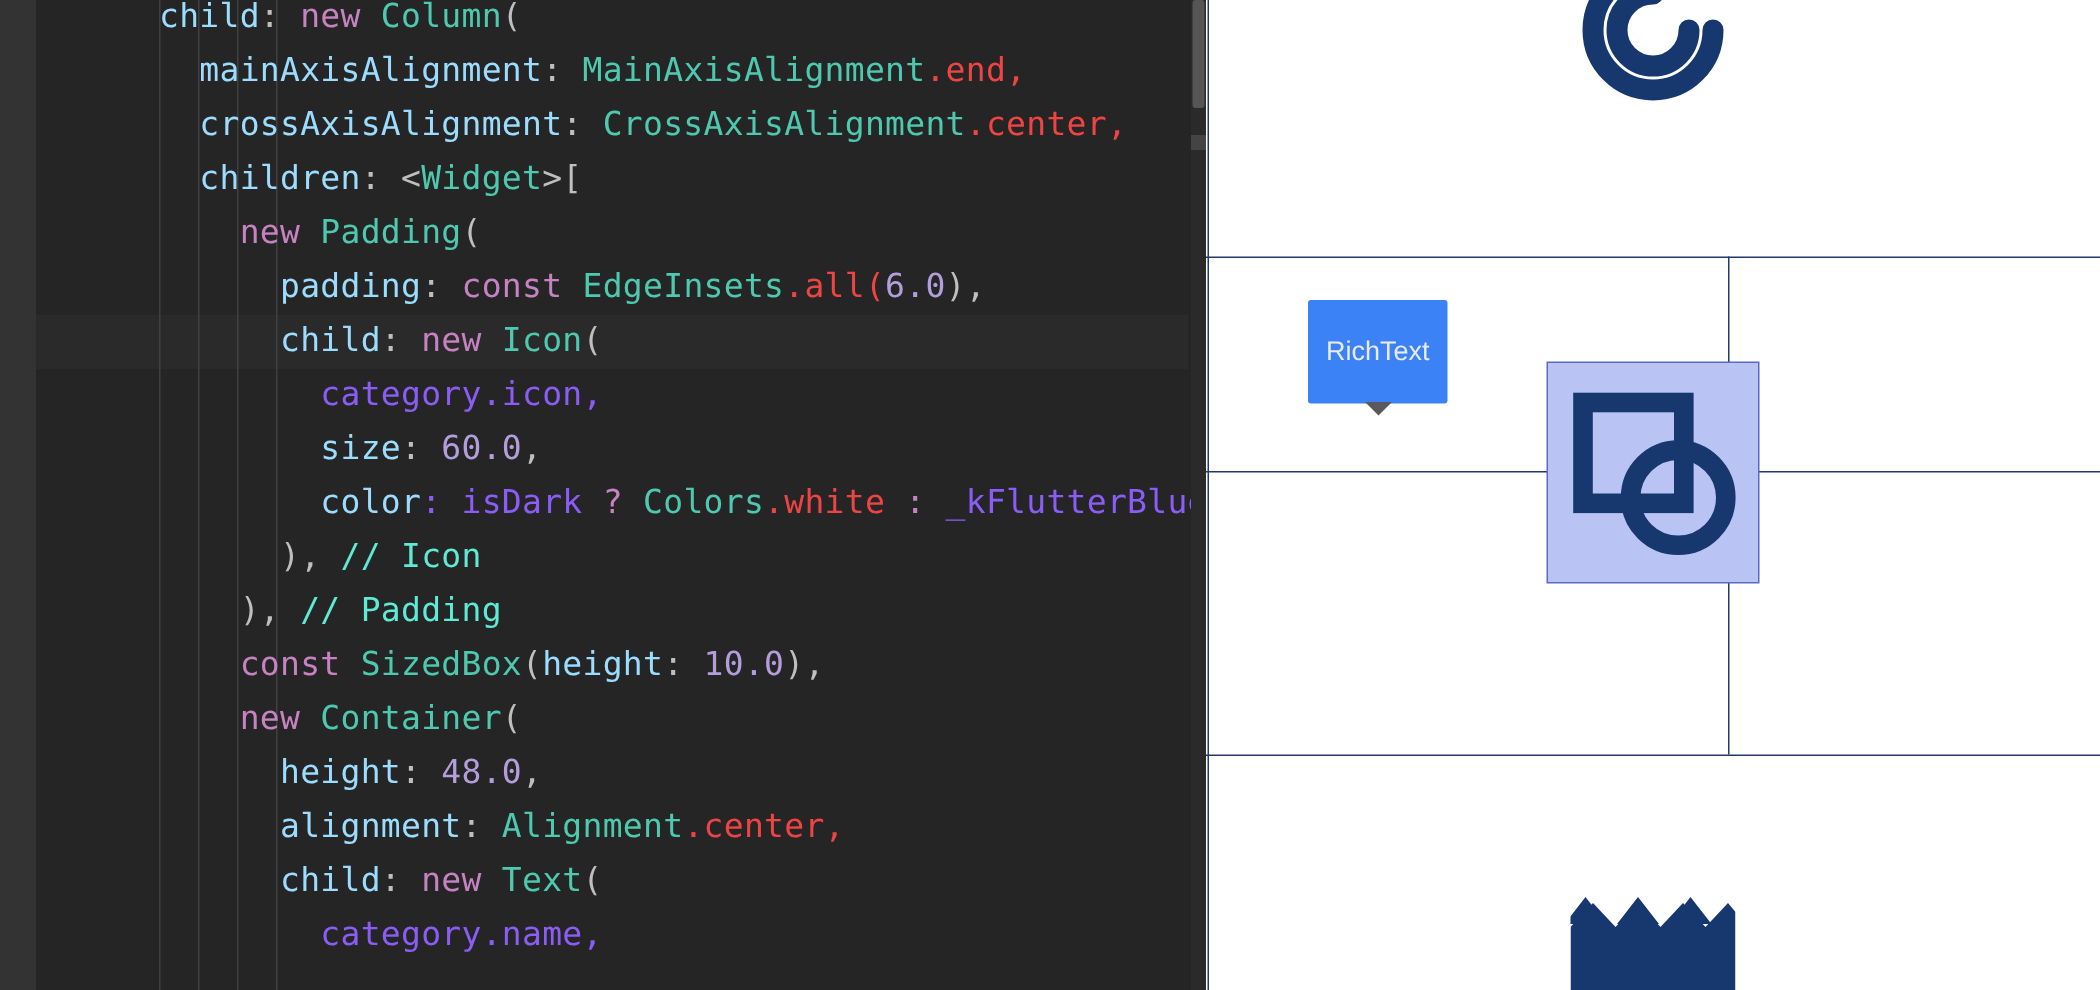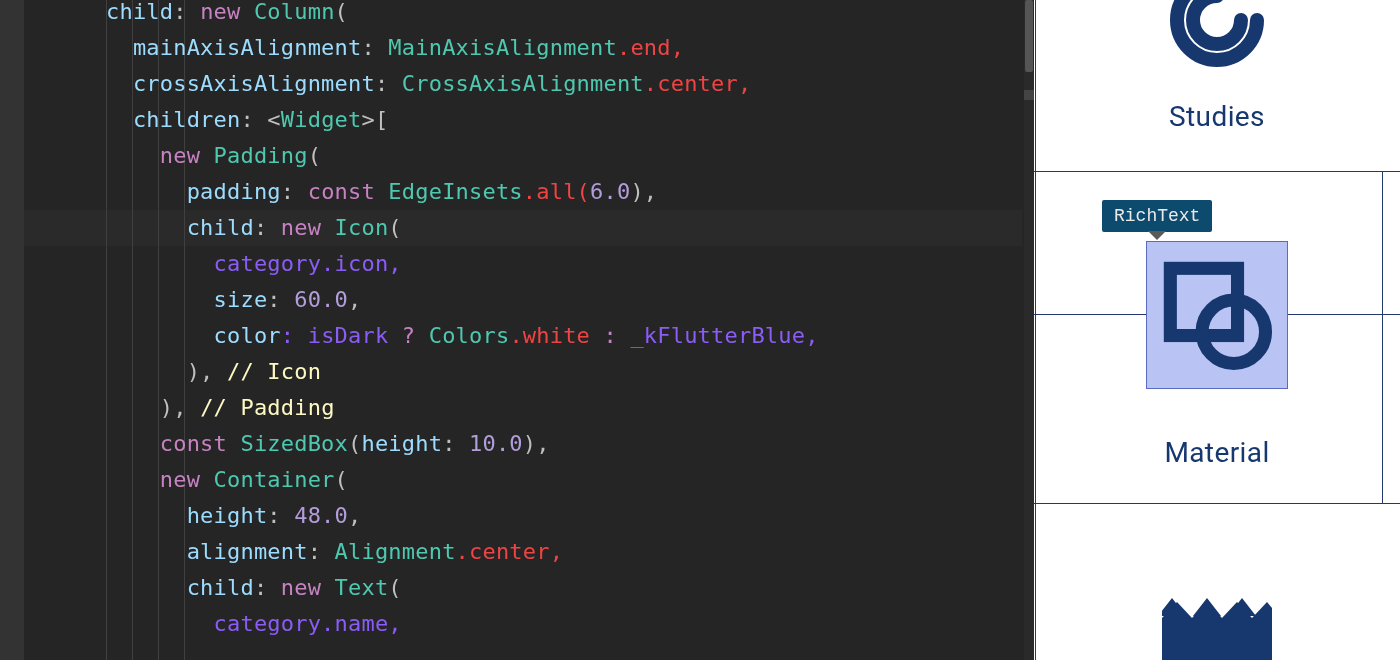--- a/index.html
+++ b/index.html
@@ -6,21 +6,21 @@
     body {
       font-family: 'Menlo', 'Monaco', 'Consolas', monospace;
       background: #1e1e1e;
       color: #d4d4d4;
       width: 1400px;
       height: 660px;
       overflow: hidden;
       display: flex;
     }
     .editor-pane {
-      width: 1034px;
+      width: 804px;
       height: 100%;
       background: #252526;
       position: relative;
       overflow: hidden;
     }
     .activity-bar {
       position: absolute;
       left: 0; top: 0;
       width: 24px; height: 100%;
       background: #333333;
@@ -54,21 +54,21 @@
     .g3 { left: 68px; }
     .g4 { left: 94px; }
     .indent-guides { position: absolute; left: 90px; top: 0; bottom: 0; width: 200px; pointer-events: none; }
 
     .tok-label { color: #9cdcfe; } 
     .tok-kw { color: #c682c1; }    
     .tok-type { color: #4ec9b0; }  
     .tok-num { color: #b39ddb; }   
     .tok-var { color: #8b5cf6;}    
     .tok-punc { color: #bfbfbf; }
-    .tok-comment { color: #fef9c3; }
+    .tok-comment { color: #5eead4; }
     .tok-member { color: #ef4444; }
 
     .line-hl {
       position: absolute;
       left: 24px; right: 12px;
       height: 36px;
       background: rgba(255,255,255,0.028);
       top: 210px;
     }
     .minimap {
@@ -149,26 +149,26 @@
     .cupertino-icon {
       position: absolute;
       top: 598px;
       left: 50%;
       transform: translateX(-50%);
     }
     .tooltip {
       position: absolute;
       top: 200px;
       left: 68px;
-      background: #0c4a6e;
+      background: #3b82f6;
       color: #eaeaea;
       font-size: 18px;
-      padding: 6px 12px;
+      padding: 24px 12px;
       border-radius: 2px;
-      font-family: Liberation Mono, monospace;
+      font-family: Liberation Sans, sans-serif;
     }
     .tooltip::after {
       content: '';
       position: absolute;
       bottom: -8px;
       left: 50%;
       transform: translateX(-50%);
       border-left: 9px solid transparent;
       border-right: 9px solid transparent;
       border-top: 9px solid #5a5a5a;
@@ -199,29 +199,27 @@
   <div class="grid-line-h" style="top:171px"></div>
   <div class="grid-line-h" style="top:314px"></div>
   <div class="grid-line-h" style="top:503px"></div>
   <div class="grid-line-v" style="left:1px"></div>
   <div class="grid-line-v" style="left:348px;top:171px;height:332px"></div>
 
   <svg class="curl-icon" width="120" height="120" viewBox="0 0 120 120">
     <path d="M60 20 a40 40 0 1 0 40 40" fill="none" stroke="#17386e" stroke-width="14" stroke-linecap="round"></path>
     <path d="M60 36 a24 24 0 1 0 24 24" fill="none" stroke="#17386e" stroke-width="14" stroke-linecap="round"></path>
   </svg>
-  <div class="tile-label" style="top:100px">Studies</div>
 
   <div class="material-icon">
     <svg width="112" height="112" viewBox="0 0 120 120">
       <rect x="10" y="10" width="72" height="72" fill="none" stroke="#17386e" stroke-width="14"></rect>
       <circle cx="78" cy="78" r="34" fill="none" stroke="#17386e" stroke-width="14"></circle>
     </svg>
   </div>
-  <div class="tile-label" style="top:436px">Material</div>
 
   <svg class="cupertino-icon" width="110" height="80" viewBox="0 0 110 80">
     <path d="M0 20 h110 v60 h-110 z" fill="#17386e"></path>
     <path d="M10 0 l14 18 h-28 z M45 0 l14 18 h-28 z M80 0 l14 18 h-28 z" fill="#17386e"></path>
     <rect x="0" y="20" width="110" height="10" fill="#ffffff" opacity="0"></rect>
     <path d="M0 20 L15 4 L30 20 L45 4 L60 20 L75 4 L90 20 L105 4 L110 10 L110 20 Z" fill="#17386e"></path>
   </svg>
 
   <div class="tooltip">RichText</div>
 </div>

